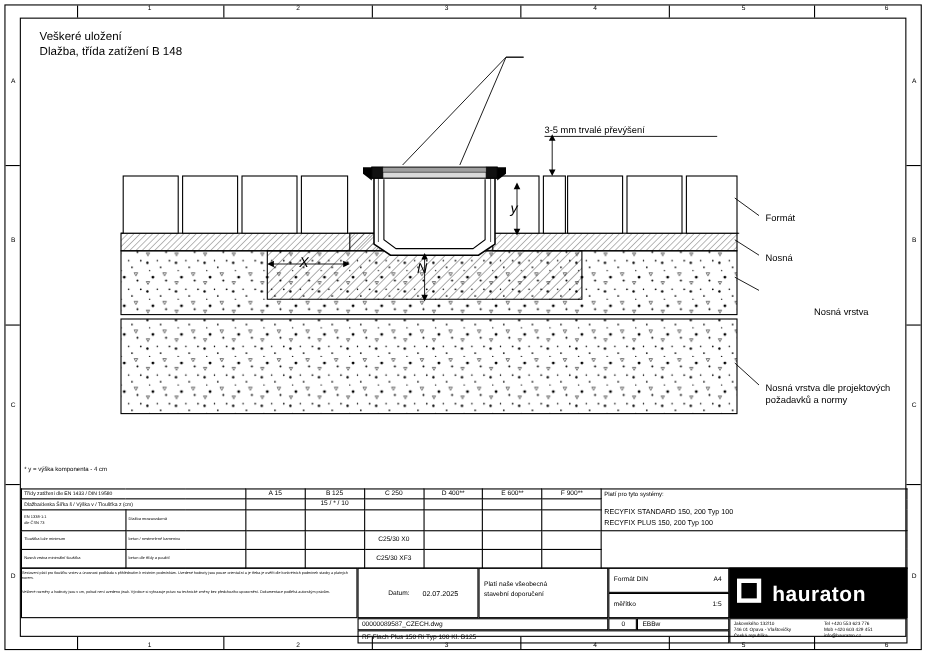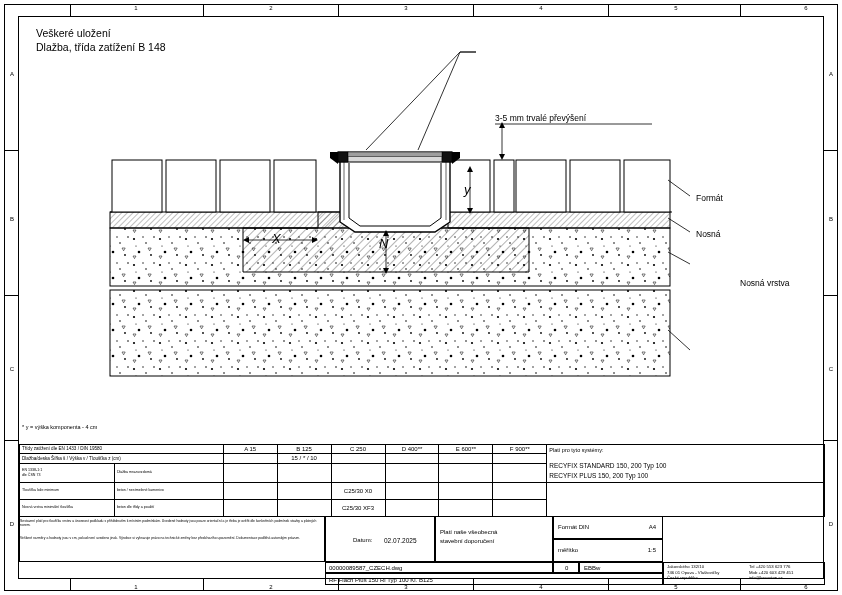--- a/index.html
+++ b/index.html
@@ -163,20 +163,21 @@
   </div>
 
   <div class="draw-title" style="left:36px; top:27px;">Veškeré uložení</div>
   <div class="draw-title" style="left:36px; top:41px;">Dlažba, třída zatížení B 148</div>
 
   <div class="note-text" style="left:495px; top:113px; width:220px;">3-5 mm trvalé převýšení</div>
 
   <div class="note-text" style="left:696px; top:193px;">Formát</div>
   <div class="note-text" style="left:696px; top:229px;">Nosná</div>
   <div class="note-text" style="left:696px; top:278px;margin-left:44px;">Nosná vrstva</div>
+  <div class="note-text" style="left:696px; top:347px; width:130px;">Nosná vrstva dle projektových požadavků a normy</div>
 
   <div class="footnote" style="left:22px; top:424px;">* y = výška komponenta - 4 cm</div>
 
   <svg id="section" viewBox="0 0 842 595">
     <defs>
       <pattern id="hatch45" width="6" height="6" patternUnits="userSpaceOnUse" patternTransform="rotate(45)">
         <line x1="0" y1="0" x2="0" y2="6" stroke="#000" stroke-width="0.6"></line>
       </pattern>
       <pattern id="hatchfine" width="4" height="4" patternUnits="userSpaceOnUse" patternTransform="rotate(45)">
         <line x1="0" y1="0" x2="0" y2="4" stroke="#000" stroke-width="0.5"></line>
@@ -356,20 +357,26 @@
 
   <div style="position:absolute; left:553px; top:516px; width:110px; height:23px; border:1px solid #000; box-sizing:border-box;">
     <span style="position:absolute; left:4px; top:7px; font-size:6px;">Formát DIN</span>
     <span style="position:absolute; right:6px; top:7px; font-size:6px;">A4</span>
   </div>
   <div style="position:absolute; left:553px; top:539px; width:110px; height:23px; border:1px solid #000; box-sizing:border-box;">
     <span style="position:absolute; left:4px; top:7px; font-size:6px;">měřítko</span>
     <span style="position:absolute; right:6px; top:7px; font-size:6px;">1:5</span>
   </div>
 
+  <div style="position:absolute; left:663px; top:516px; width:162px; height:46px; border:1px solid #000; box-sizing:border-box; background:#000;">
+    <div style="position:absolute; left:6px; top:9px;">
+      <span class="logo-sq"></span>
+    </div>
+    <div style="position:absolute; left:38px; top:13px; color:#fff; font-size:19px; font-weight:bold; letter-spacing:0.5px;">hauraton</div>
+  </div>
 
   <div style="position:absolute; left:325px; top:562px; width:228px; height:11px; border:1px solid #000; box-sizing:border-box;">
     <span style="position:absolute; left:3px; top:2px; font-size:6px;">00000089587_CZECH.dwg</span>
   </div>
   <div style="position:absolute; left:553px; top:562px; width:26px; height:11px; border:1px solid #000; box-sizing:border-box;">
     <span style="position:absolute; left:11px; top:2px; font-size:6px;">0</span>
   </div>
   <div style="position:absolute; left:579px; top:562px; width:84px; height:11px; border:1px solid #000; box-sizing:border-box;">
     <span style="position:absolute; left:4px; top:2px; font-size:6px;">EBBw</span>
   </div>

